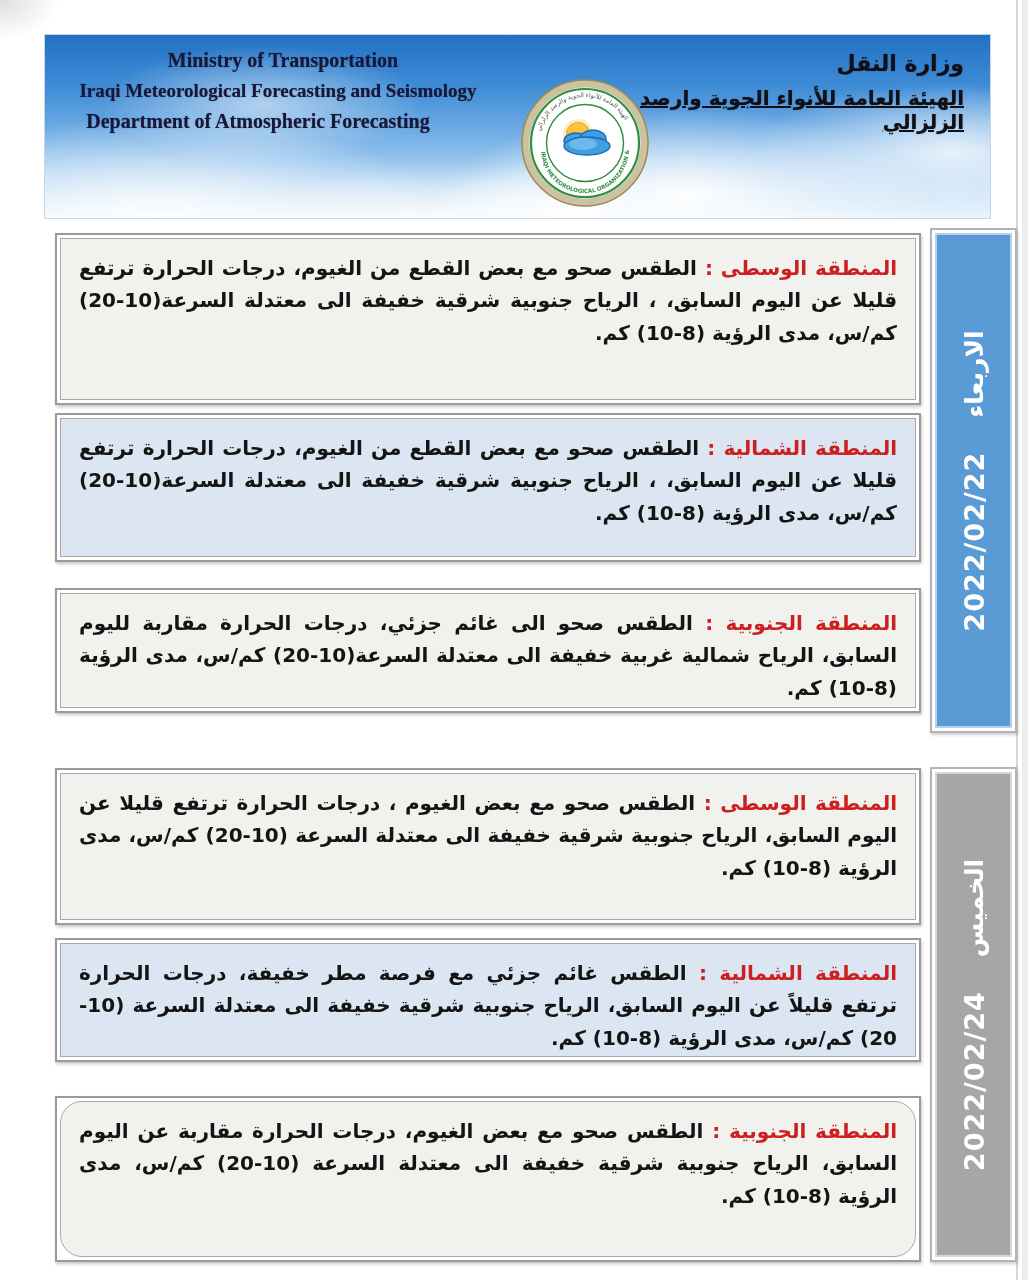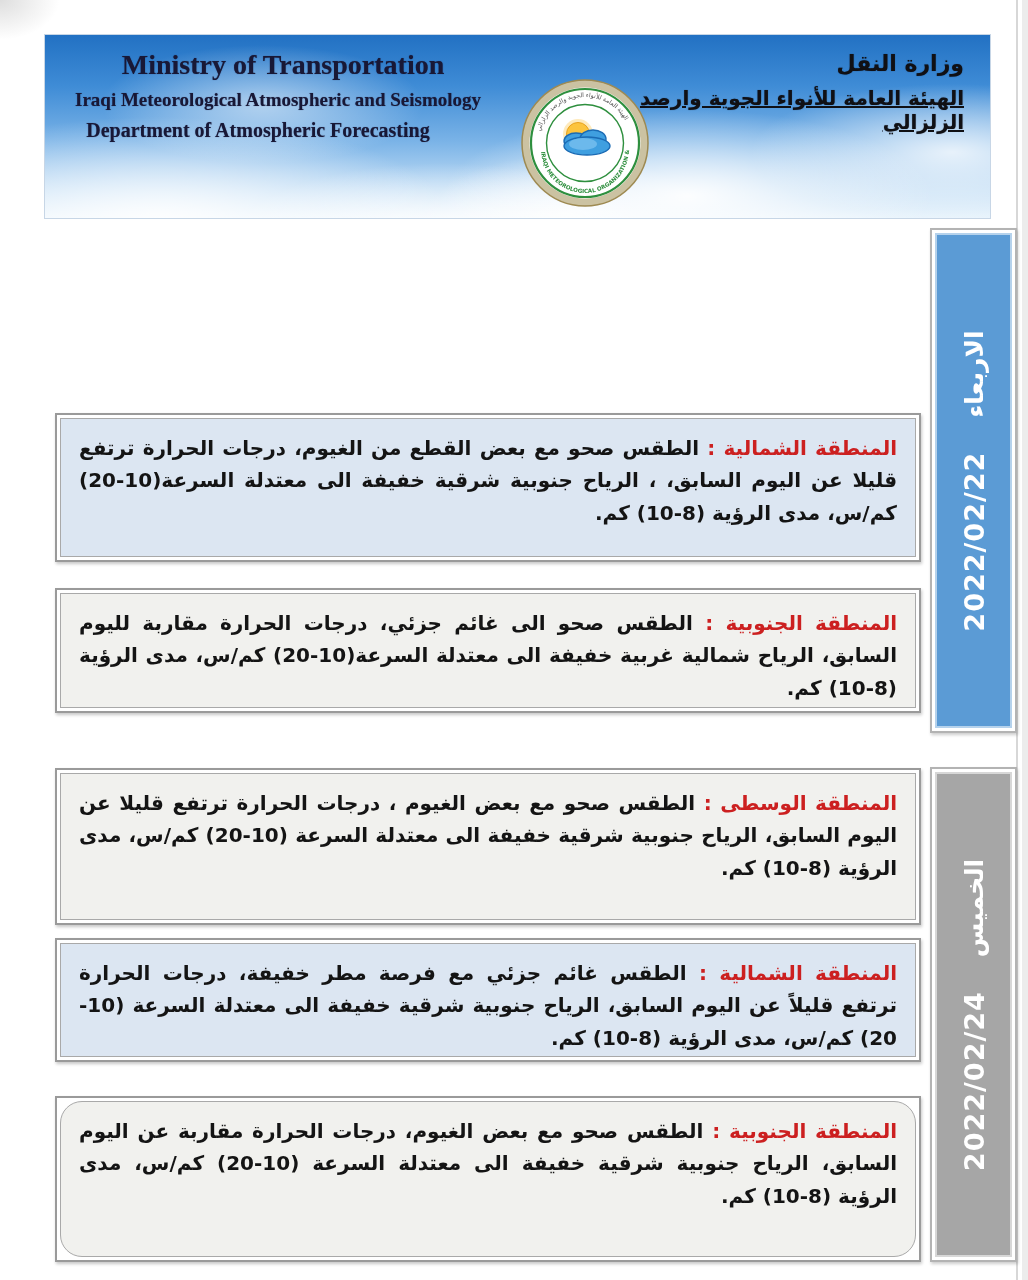--- a/index.html
+++ b/index.html
@@ -23,21 +23,21 @@
       radial-gradient(ellipse 230px 85px at 23% 38%, rgba(255,255,255,.55), rgba(255,255,255,0) 70%),
       radial-gradient(ellipse 200px 90px at 55% 100%, rgba(255,255,255,.85), rgba(255,255,255,0) 70%),
       linear-gradient(180deg,#2271c3 0%,#3f8cd6 28%,#7ab3e7 58%,#c3def5 85%,#e9f4fc 100%);
     box-shadow:0 0 0 1px #c7d6e6;
   }
   .header-en{
     position:absolute;left:18px;top:14px;width:430px;
     font-family:"Liberation Serif",serif;font-weight:bold;color:#181836;
     text-shadow:0 0 1px rgba(20,20,60,.55);
   }
-  .header-en .l1{font-size:28px;text-align:center;margin:0 0 8px 10px;}
+  .header-en .l1{font-size:20px;text-align:center;margin:0 0 8px 10px;}
   .header-en .l2{font-size:19px;text-align:center;margin:0 0 8px 0;}
   .header-en .l3{font-size:20px;text-align:center;margin:0 40px 0 0;}
   .header-ar{
     position:absolute;top:16px;right:26px;width:390px;
     direction:rtl;font-weight:bold;color:#101014;text-shadow:0 0 1px rgba(0,0,20,.5);
   }
   .header-ar .a1{font-size:22px;margin-bottom:10px;}
   .header-ar .a2{font-size:20px;margin-bottom:10px;text-decoration:underline;}
   .header-ar .a3{font-size:24px;}
   .logo{position:absolute;left:474px;top:42px;width:132px;height:132px;}
@@ -85,21 +85,21 @@
 
 <div class="canvas">
 
   <div class="scan-line-right"></div>
   <div class="scan-edge-right"></div>
   <div class="scan-shade-topleft"></div>
 
   <div class="header">
     <div class="header-en">
       <div class="l1">Ministry of Transportation</div>
-      <div class="l2">Iraqi Meteorological Atmospheric and Seismology</div>
+      <div class="l2">Iraqi Meteorological Forecasting and Seismology</div>
       <div class="l3">Department of Atmospheric Forecasting</div>
     </div>
 
     <svg class="logo" viewBox="-66 -66 132 132">
       <circle r="63" fill="#cbc2a2" stroke="#9e8a52" stroke-width="1.5"></circle>
       <circle r="55.5" fill="#ffffff"></circle>
       <circle r="54" fill="none" stroke="#2e8f3e" stroke-width="2.2"></circle>
       <defs>
         <path id="arcTop" d="M -46 0 A 46 46 0 0 1 46 0"></path>
         <path id="arcBottom" d="M -44 6 A 44 44 0 0 0 44 6"></path>
@@ -120,20 +120,26 @@
         <ellipse cx="-2" cy="1" rx="14" ry="6" fill="#6cb9ec"></ellipse>
       </g>
     </svg>
 
     <div class="header-ar">
       <div class="a1">وزارة النقل</div>
       <div class="a2">الهيئة العامة للأنواء الجوية وارصد الزلزالي</div>
     </div>
   </div>
 
+  <div class="box b1">
+    <div class="box-inner" style="background: rgb(241, 241, 238);">
+      <span class="region-title" style="color: rgb(204, 32, 32);">المنطقة الوسطى :</span>
+      <span>الطقس صحو مع بعض القطع من الغيوم، درجات الحرارة ترتفع قليلا عن اليوم السابق، ، الرياح جنوبية شرقية خفيفة الى معتدلة السرعة(10-20) كم/س، مدى الرؤية (8-10) كم.</span>
+    </div>
+  </div>
 
   <div class="box b2">
     <div class="box-inner" style="background: rgb(220, 230, 242);">
       <span class="region-title" style="color: rgb(204, 32, 32);">المنطقة الشمالية :</span>
       <span>الطقس صحو مع بعض القطع من الغيوم، درجات الحرارة ترتفع قليلا عن اليوم السابق، ، الرياح جنوبية شرقية خفيفة الى معتدلة السرعة(10-20) كم/س، مدى الرؤية (8-10) كم.</span>
     </div>
   </div>
 
   <div class="box b3">
     <div class="box-inner" style="background: rgb(241, 241, 238);">

